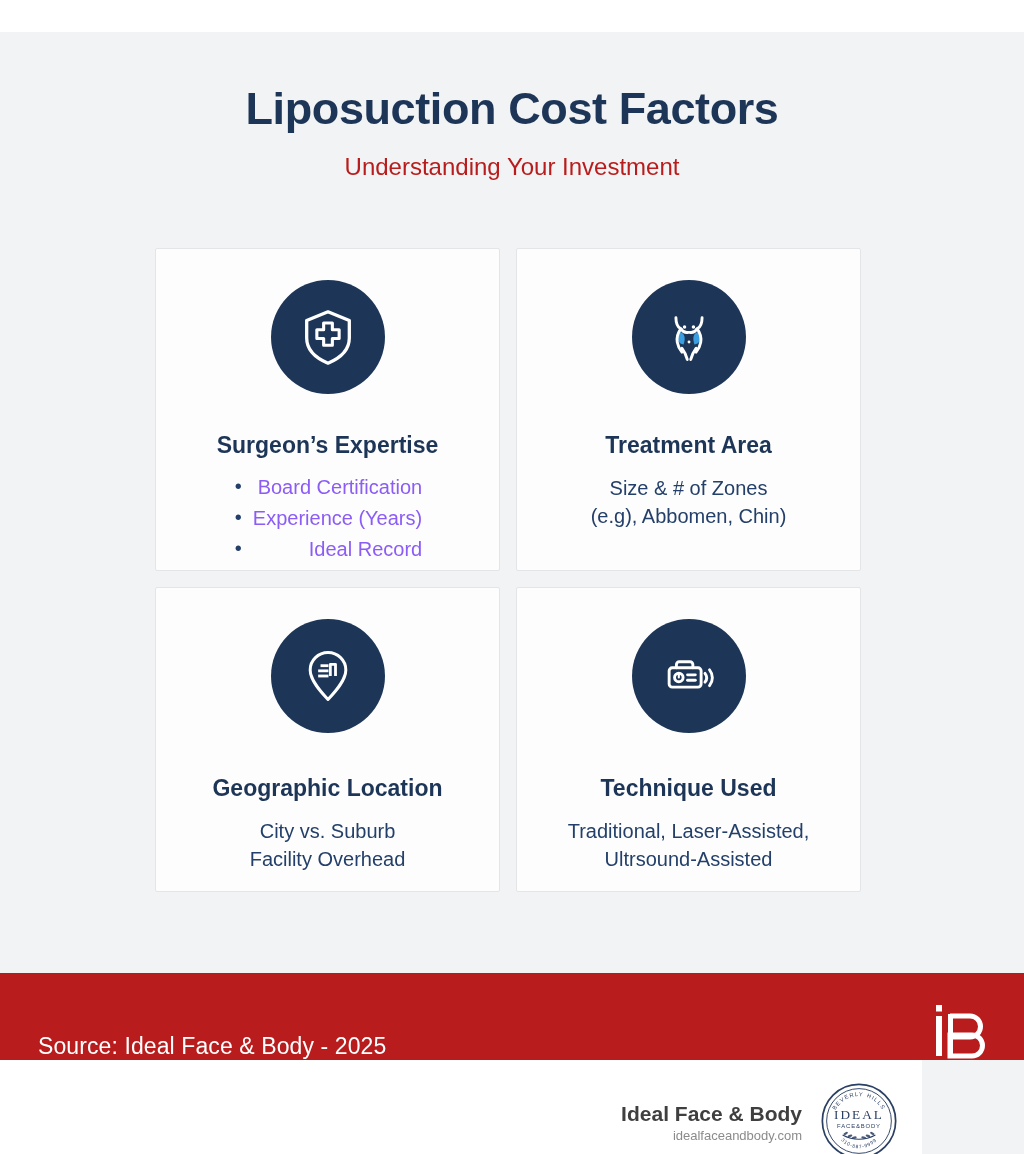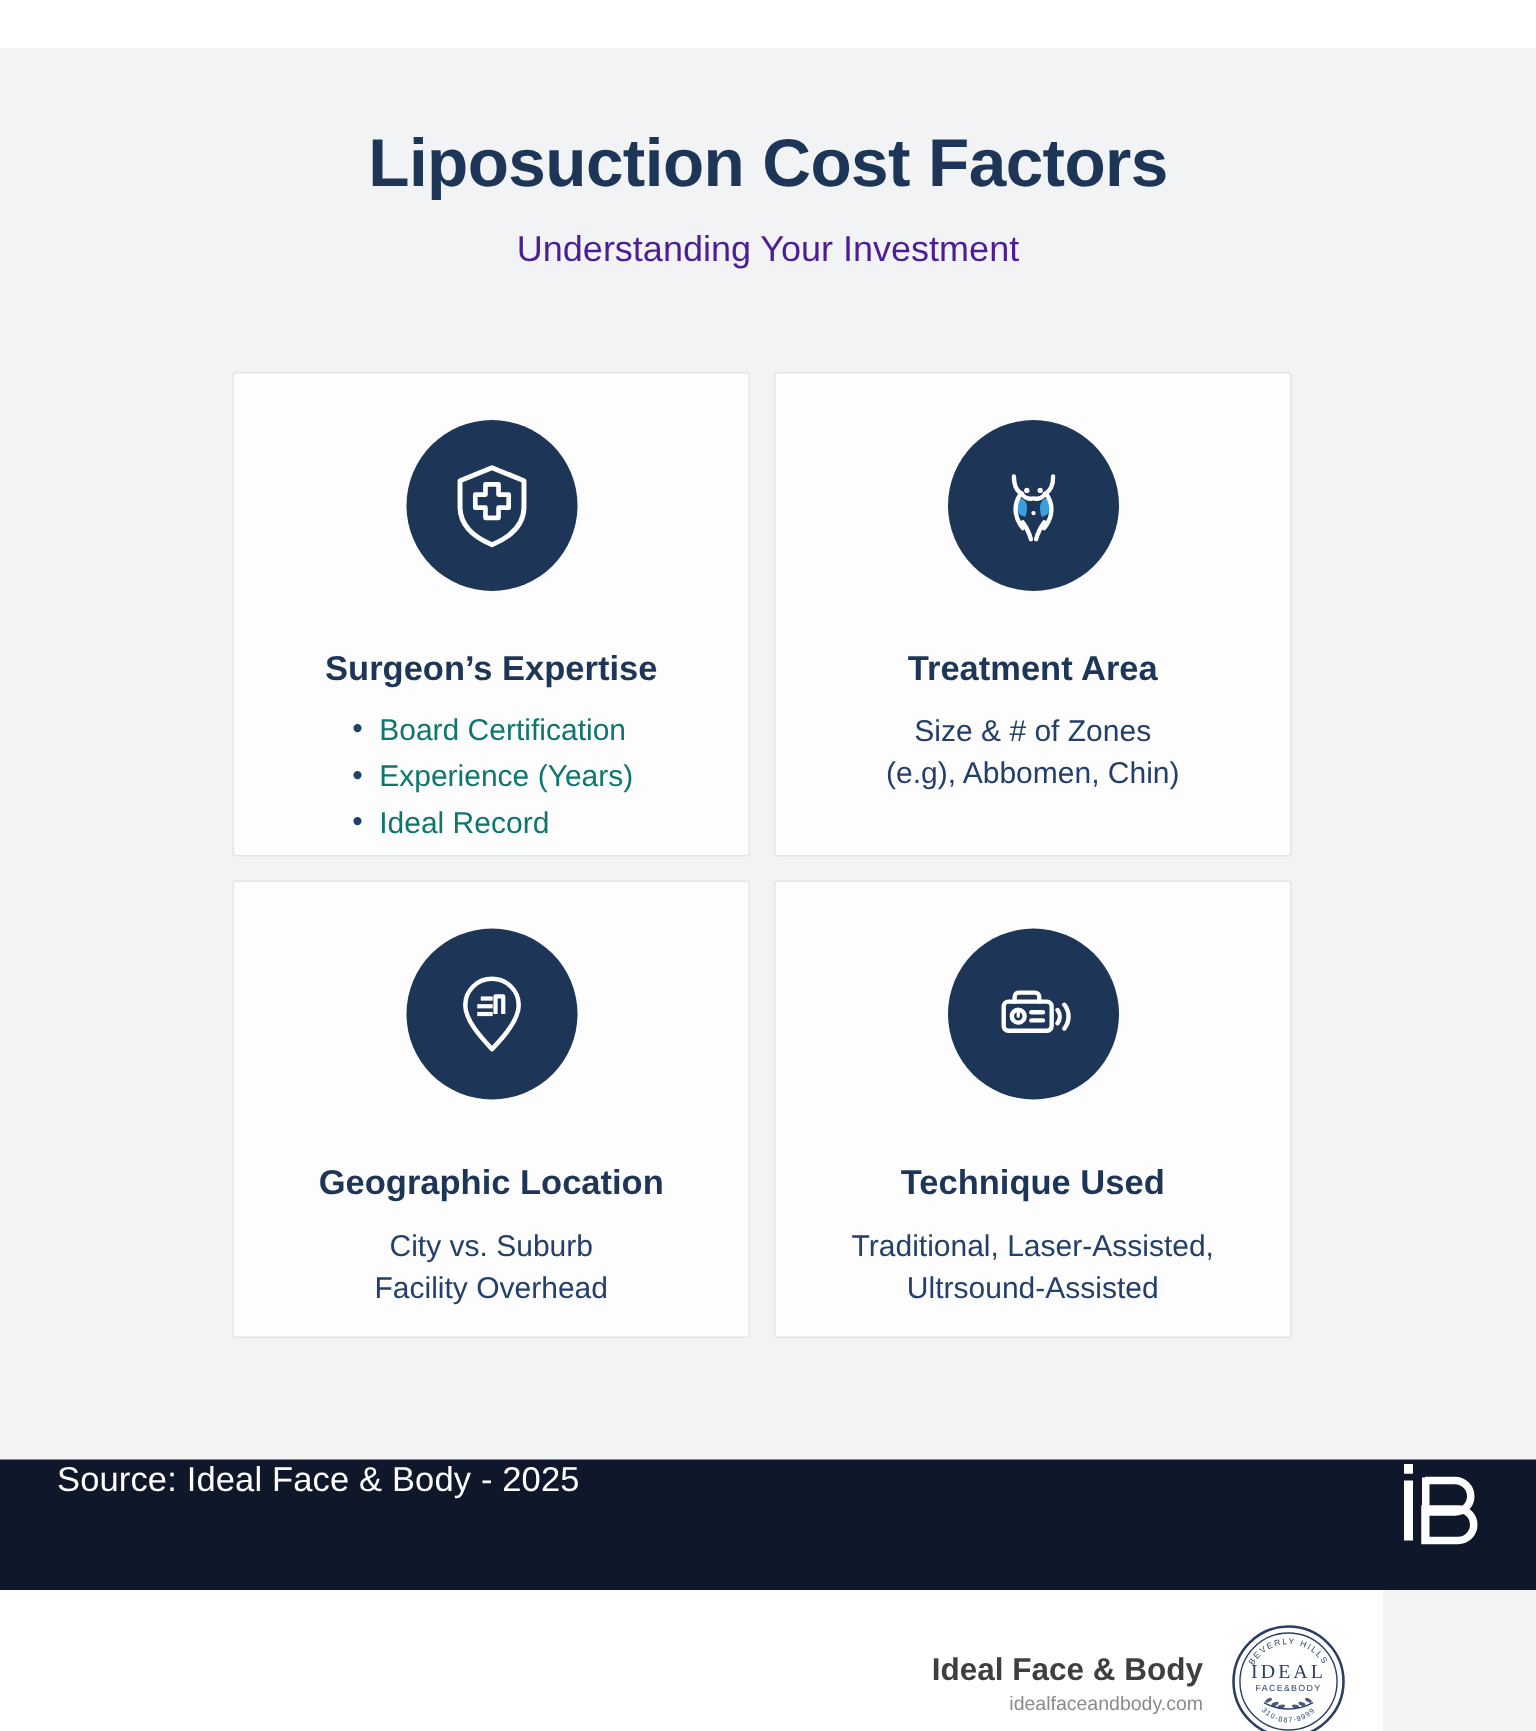--- a/index.html
+++ b/index.html
@@ -23,21 +23,21 @@
     font-size:45px;
     font-weight:bold;
     letter-spacing:-0.4px;
     color:#1d3557;
     line-height:1.1;
   }
   .subtitle {
     margin-top:19px;
     font-size:24px;
     font-weight:400;
-    color:#4c1d95;
+    color:#b91c1c;
   }
 
   
   .grid {
     position:absolute;
     left:155px; top:216px;
     width:714px;
     display:grid;
     grid-template-columns:345px 345px;
     grid-template-rows:323px 305px;
@@ -78,41 +78,41 @@
     margin-top:14px;
     font-size:20px;
     line-height:1.44;
     color:#24406a;
     text-align:center;
     padding:0 14px;
   }
   .bullets {
     margin-top:12px;
     list-style:none;
-    text-align:left;
+    text-align:right;
     font-size:20px;
     line-height:1.55;
-    color:#0f766e;
+    color:#8b5cf6;
   }
   .bullets li { position:relative; padding-left:20px; }
   .bullets li::before {
     content:"\2022";
     position:absolute; left:2px; top:-1px;
     font-size:20px;
     color:#24406a;
   }
 
   
   .source-bar {
     position:absolute;
     left:0; top:941px;
     width:1024px; height:87px;
-    background:#0f172a;
+    background:#b91c1c;
     display:flex;
-    align-items:flex-start;
+    align-items:flex-end;
     justify-content:space-between;
     padding:0 36px 0 38px;
   }
   .source-text {
     color:#ffffff;
     font-size:23px;
     font-weight:400;
     letter-spacing:0.1px;
   }
   .monogram { display:block; }

